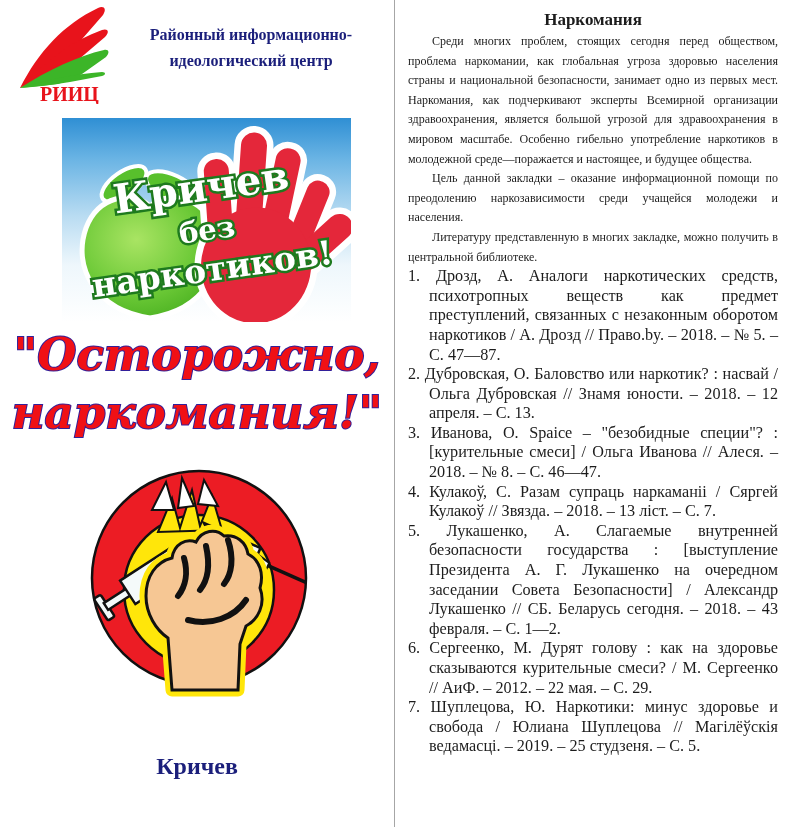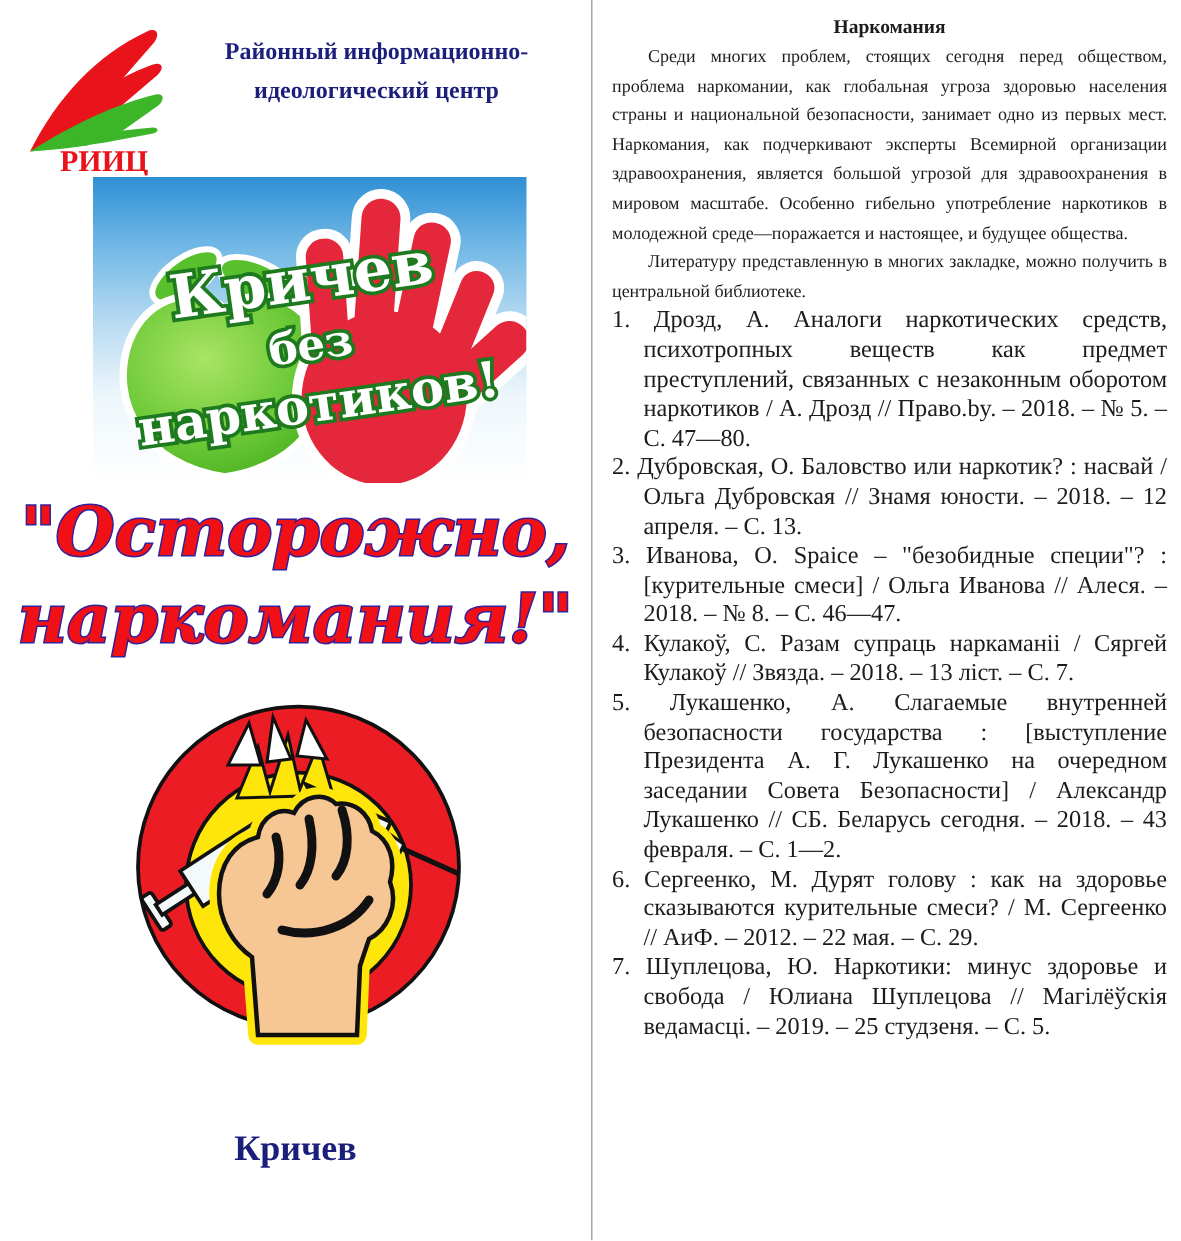--- a/index.html
+++ b/index.html
@@ -1,21 +1,21 @@
 <!DOCTYPE html>
 <html lang="ru"><head>
 <meta charset="utf-8">
 <style>
   html,body{margin:0;padding:0;background:#ffffff;}
   body{width:787px;height:827px;font-family:"Liberation Serif",serif;}
   .page{position:relative;width:787px;height:827px;overflow:hidden;background:#fff;}
   .divider{position:absolute;left:394px;top:0;width:1px;height:827px;background:#a6a6a6;}
 
   
-  .logo{position:absolute;left:12px;top:13px;width:112px;height:104px;}
+  .logo{position:absolute;left:12px;top:0;width:112px;height:104px;}
   .org-title{position:absolute;left:106px;top:22px;width:290px;text-align:center;
     color:#1b1f7b;font-weight:bold;font-size:16px;line-height:26px;}
 
   .poster{position:absolute;left:62px;top:118px;width:289px;height:204px;overflow:hidden;
     background:linear-gradient(180deg,#2f8fd4 0%,#6ab4e4 20%,#b9dcf2 48%,#eef7fc 72%,#ffffff 100%);}
   .poster svg{position:absolute;left:0;top:0;}
   .poster-text{position:absolute;left:0;top:44px;width:100%;text-align:center;
     transform:rotate(-8deg);font-family:"DejaVu Serif",serif;font-weight:bold;color:#ffffff;
     -webkit-text-stroke:5px #1e7a1e;paint-order:stroke fill;}
   .poster-text .l1{font-size:40px;line-height:50px;}
@@ -28,21 +28,21 @@
     -webkit-text-stroke:2px #33209a;paint-order:stroke fill;}
 
   .emblem{position:absolute;left:86px;top:468px;width:226px;height:232px;}
 
   .city{position:absolute;left:0;top:753px;width:394px;text-align:center;
     color:#1b1f7b;font-weight:bold;font-size:24px;}
 
   
   .right{position:absolute;left:395px;top:0;width:392px;height:827px;
     padding:10px 9px 0 13px;box-sizing:border-box;color:#1c1c1c;}
-  .right .rtitle{font-size:13px;font-weight:bold;text-align:center;margin:0 0 2px 0;}
+  .right .rtitle{font-size:17px;font-weight:bold;text-align:center;margin:0 0 2px 0;}
   .right p{margin:0;font-size:12px;line-height:19.6px;text-align:justify;text-indent:24px;}
   .biblio{margin:0;padding:0;list-style:none;}
   .biblio li{font-size:16.2px;line-height:19.6px;text-align:justify;
     padding-left:21px;text-indent:-21px;}
 </style>
 </head>
 <body>
 
 <div class="page">
 
@@ -142,23 +142,24 @@
     </svg>
   </div>
 
   <div class="city">Кричев</div>
 
   <div class="divider"></div>
 
   <div class="right">
     <div class="rtitle">Наркомания</div>
     <p><span>Среди многих проблем, стоящих сегодня перед обществом, проблема наркомании, как глобальная угроза здоровью населения страны и национальной безопасности, занимает одно из первых мест. Наркомания, как подчеркивают эксперты Всемирной организации здравоохранения, является большой угрозой для здравоохранения в мировом масштабе. Особенно гибельно употребление наркотиков в молодежной среде—поражается и настоящее, и будущее общества.</span></p>
+      <p><span>Цель данной закладки – оказание информационной помощи по преодолению наркозависимости среди учащейся молодежи и населения.</span></p>
       <p><span>Литературу представленную в многих закладке, можно получить в центральной библиотеке.</span></p>
     <ol class="biblio">
-      <li><span class="num">1.</span> <span>Дрозд, А. Аналоги наркотических средств, психотропных веществ как предмет преступлений, связанных с незаконным оборотом наркотиков / А. Дрозд // Право.by. – 2018. – № 5. – С. 47—80.</span></li>
+      <li><span class="num">1.</span> <span>Дрозд, А. Аналоги наркотических средств, психотропных веществ как предмет преступлений, связанных с незаконным оборотом наркотиков / А. Дрозд // Право.by. – 2018. – № 5. – С. 47—87.</span></li>
         <li><span class="num">2.</span> <span>Дубровская, О. Баловство или наркотик? : насвай / Ольга Дубровская // Знамя юности. – 2018. – 12 апреля. – С. 13.</span></li>
         <li><span class="num">3.</span> <span>Иванова, О. Spaice – "безобидные специи"? : [курительные смеси] / Ольга Иванова // Алеся. – 2018. – № 8. – С. 46—47.</span></li>
         <li><span class="num">4.</span> <span>Кулакоў, С. Разам супраць наркаманіі / Сяргей Кулакоў // Звязда. – 2018. – 13 ліст. – С. 7.</span></li>
         <li><span class="num">5.</span> <span>Лукашенко, А. Слагаемые внутренней безопасности государства : [выступление Президента А. Г. Лукашенко на очередном заседании Совета Безопасности] / Александр Лукашенко // СБ. Беларусь сегодня. – 2018. – 43 февраля. – С. 1—2.</span></li>
         <li><span class="num">6.</span> <span>Сергеенко, М. Дурят голову : как на здоровье сказываются курительные смеси? / М. Сергеенко // АиФ. – 2012. – 22 мая. – С. 29.</span></li>
         <li><span class="num">7.</span> <span>Шуплецова, Ю. Наркотики: минус здоровье и свобода / Юлиана Шуплецова // Магілёўскія ведамасці. – 2019. – 25 студзеня. – С. 5.</span></li>
     </ol>
   </div>
 
 </div>

